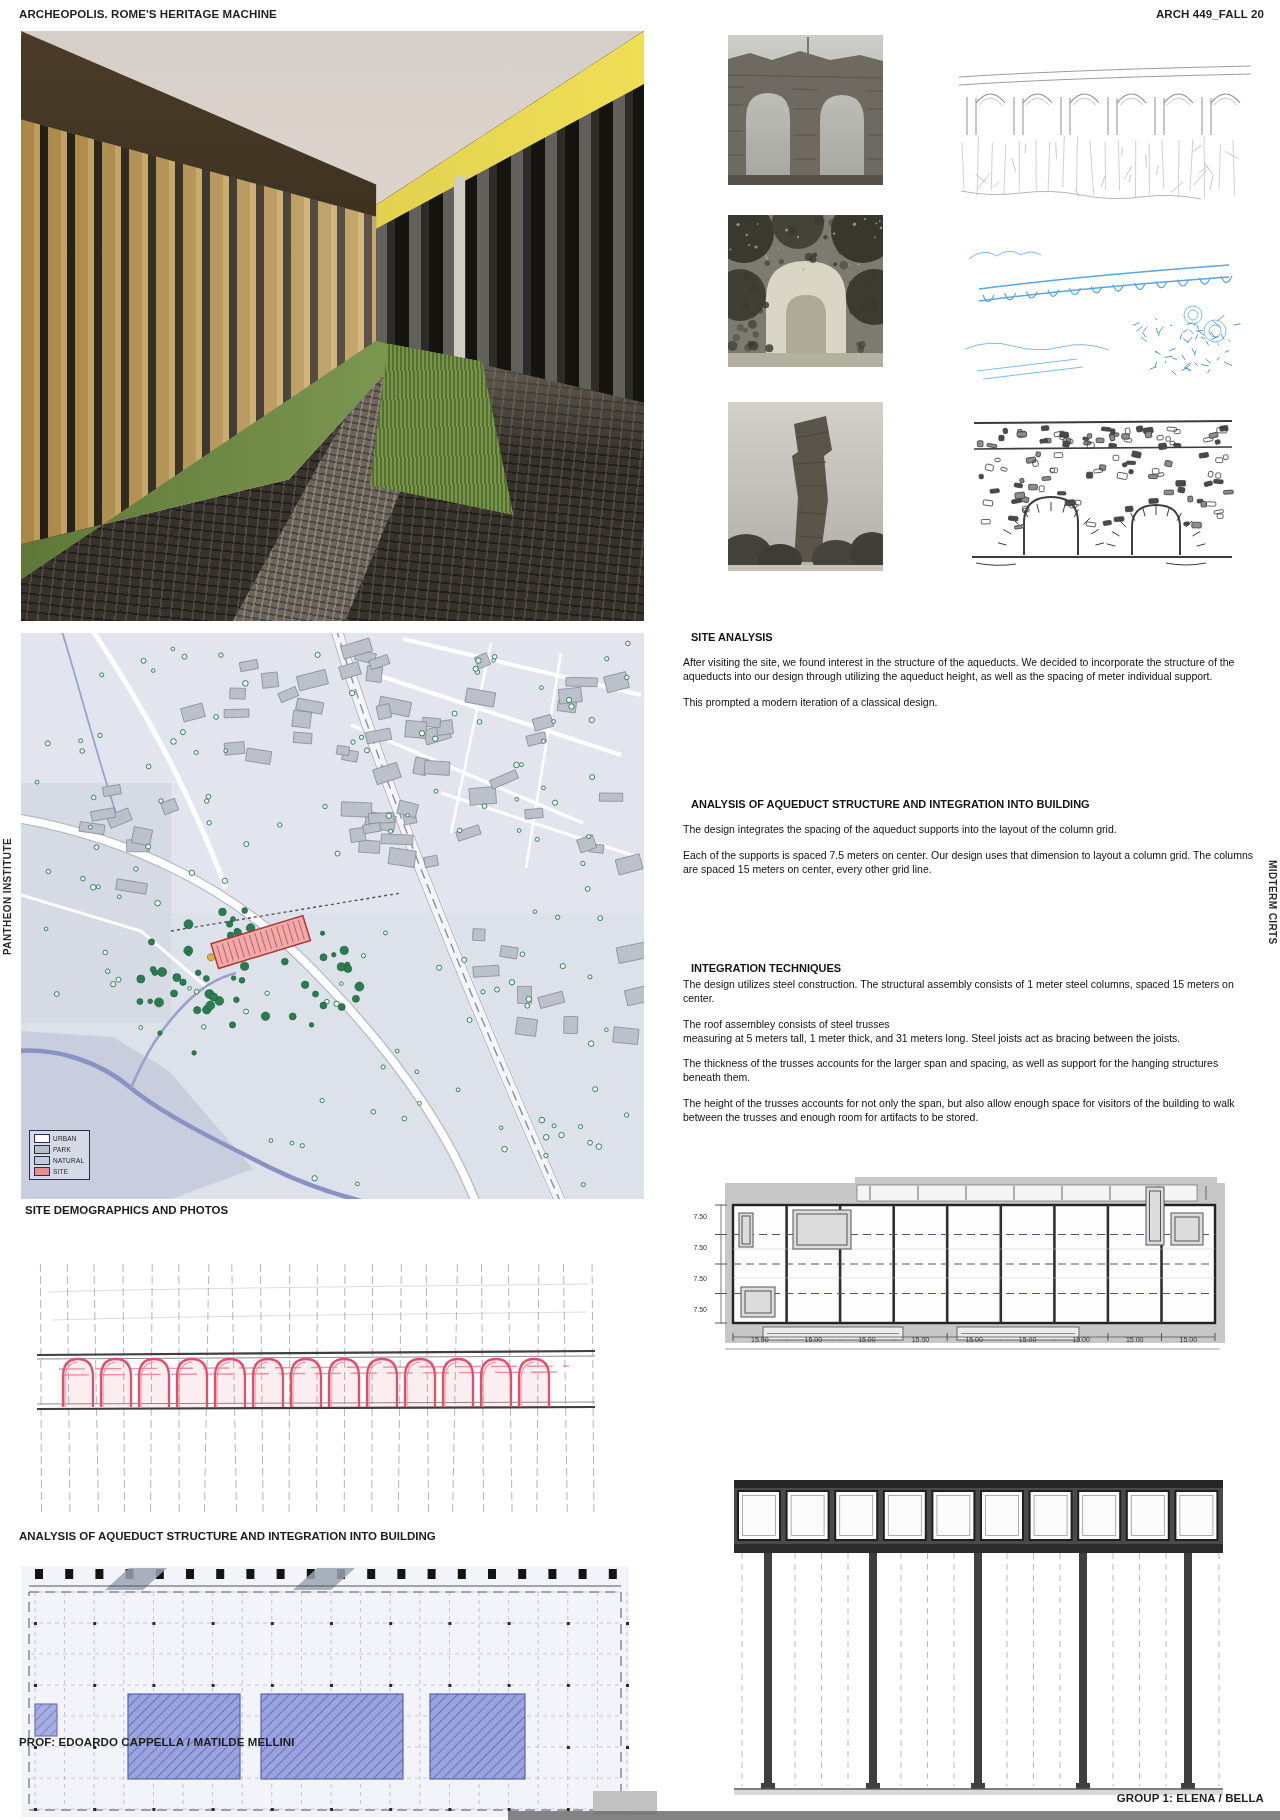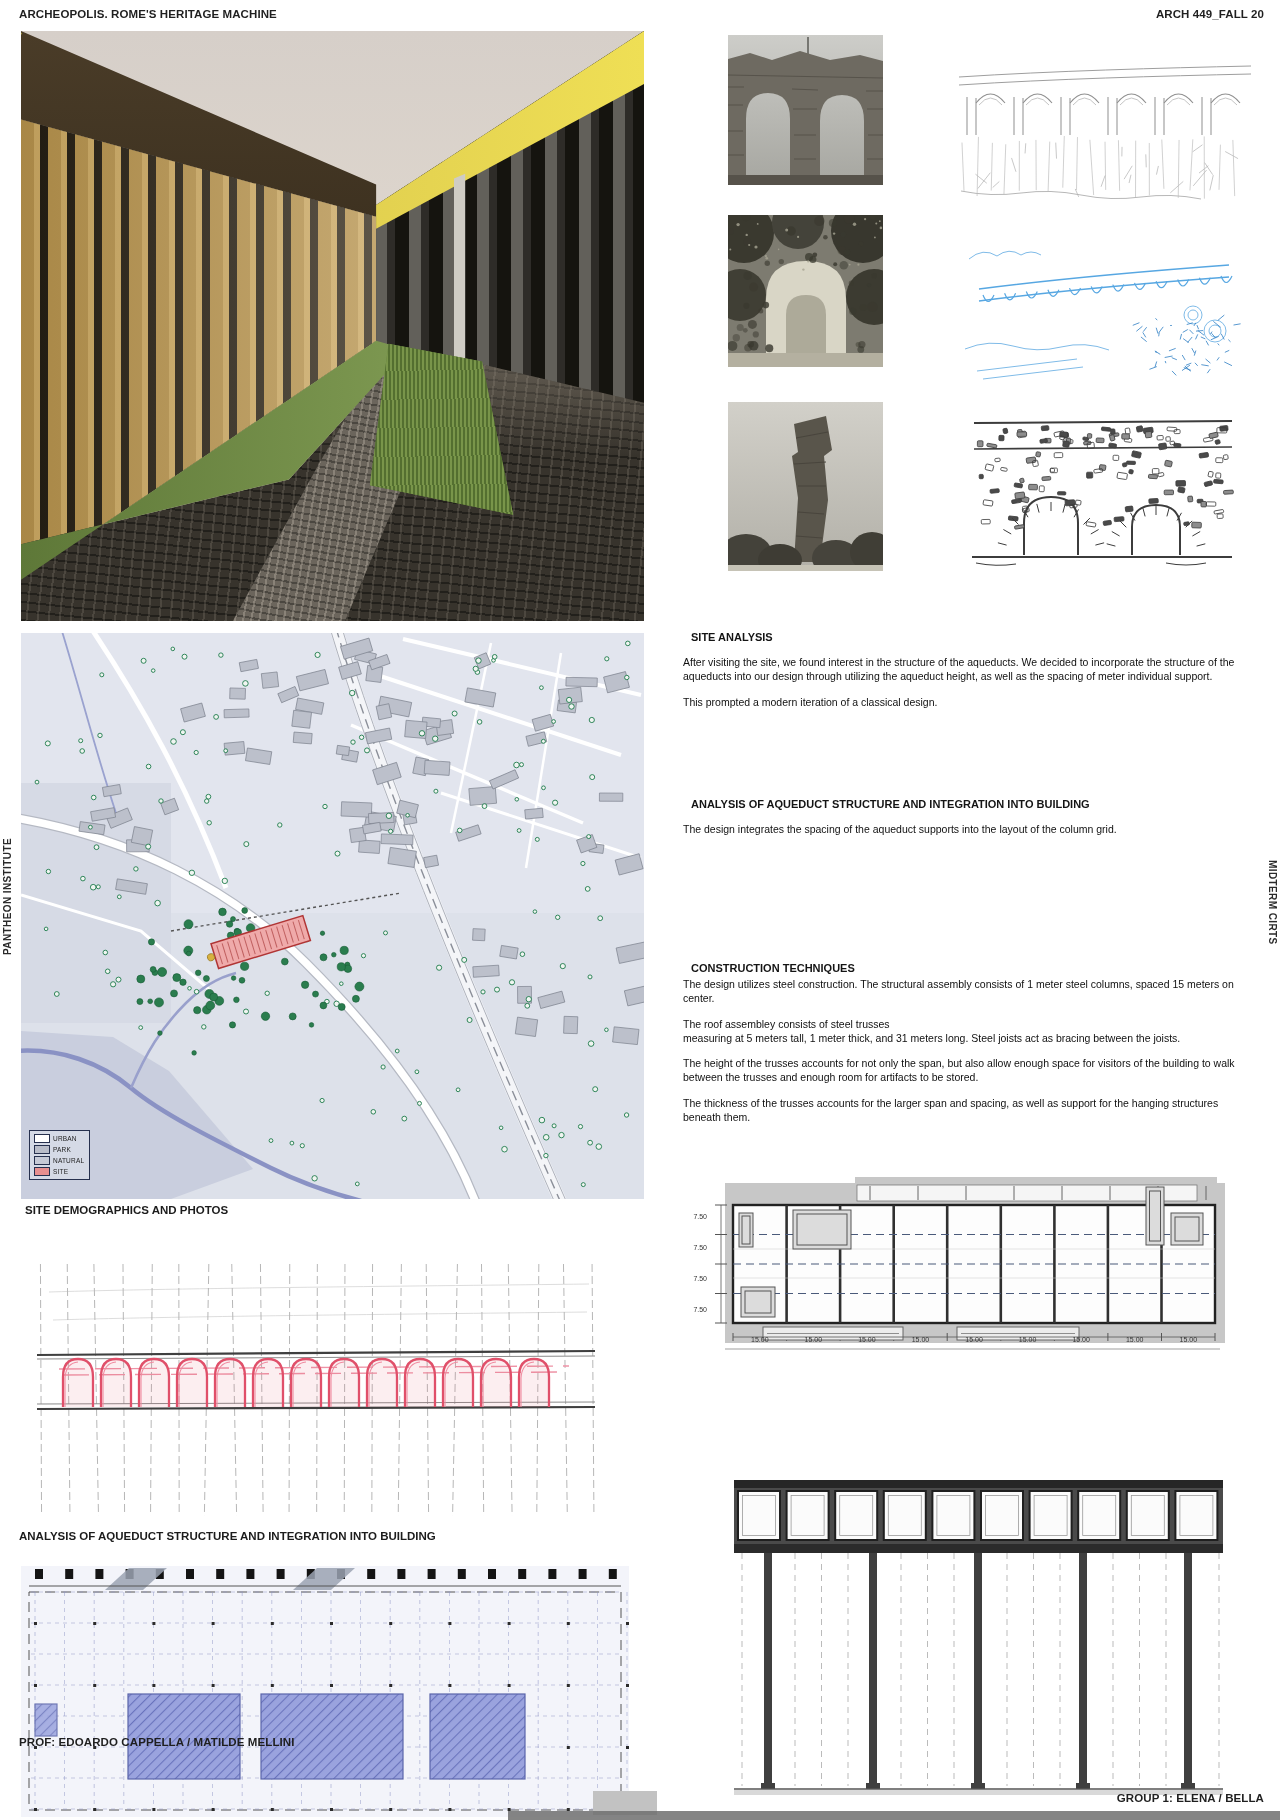--- a/index.html
+++ b/index.html
@@ -1071,30 +1071,31 @@
     <h3 class="sec-h">SITE ANALYSIS</h3>
     <div>
         <p class="para">After visiting the site, we found interest in the structure of the aqueducts. We decided to incorporate the structure of the aqueducts into our design through utilizing the aqueduct height, as well as the spacing of meter individual support.</p>
         <p class="para">This prompted a modern iteration of a classical design.</p>
       </div>
   </div>
   <div class="textcol-sec" style="top:798px;">
     <h3 class="sec-h">ANALYSIS OF AQUEDUCT STRUCTURE AND INTEGRATION INTO BUILDING</h3>
     <div>
         <p class="para">The design integrates the spacing of the aqueduct supports into the layout of the column grid.</p>
+        <p class="para">Each of the supports is spaced 7.5 meters on center. Our design uses that dimension to layout a column grid. The columns are spaced 15 meters on center, every other grid line.</p>
       </div>
   </div>
   <div class="textcol-sec" style="top:962px;">
-    <h3 class="sec-h tight">CONSTRUCTION TECHNIQUES</h3>
+    <h3 class="sec-h tight">INTEGRATION TECHNIQUES</h3>
     <div>
         <p class="para">The design utilizes steel construction. The structural assembly consists of 1 meter steel columns, spaced 15 meters on center.</p>
         <p class="para">The roof assembley consists of steel trusses
 measuring at 5 meters tall, 1 meter thick, and 31 meters long. Steel joists act as bracing between the joists.</p>
+        <p class="para">The thickness of the trusses accounts for the larger span and spacing, as well as support for the hanging structures beneath them.</p>
         <p class="para">The height of the trusses accounts for not only the span, but also allow enough space for visitors of the building to walk between the trusses and enough room for artifacts to be stored.</p>
-        <p class="para">The thickness of the trusses accounts for the larger span and spacing, as well as support for the hanging structures beneath them.</p>
       </div>
   </div>
 
   <div class="abs panel" style="left:705px;top:1177px;width:525px;height:185px;">
     <svg viewBox="0 0 525 185">
       <rect x="20" y="6" width="500" height="160" fill="#c7c7c7"></rect>
       <rect x="150" y="0" width="362" height="30" fill="#c7c7c7"></rect>
       <rect x="152" y="8" width="340" height="16" fill="#f5f5f5" stroke="#7a7a7a" stroke-width="0.8"></rect>
       <rect x="28" y="28" width="482" height="118" fill="#fdfdfd" stroke="#222222" stroke-width="2.4"></rect>
       <g id="sp-lines">

